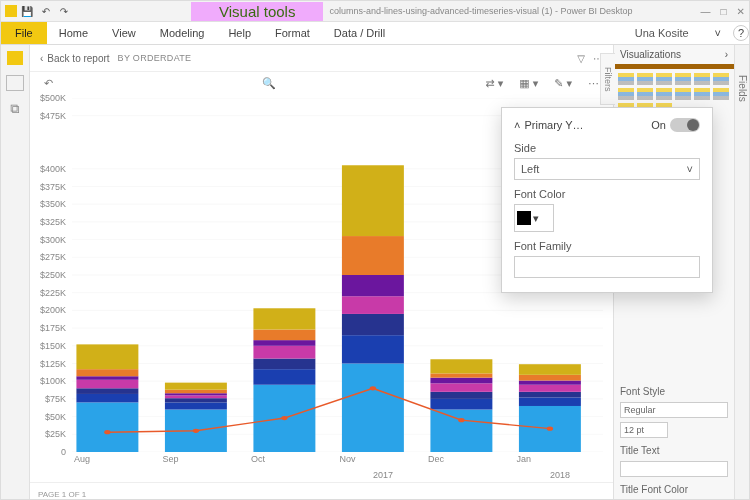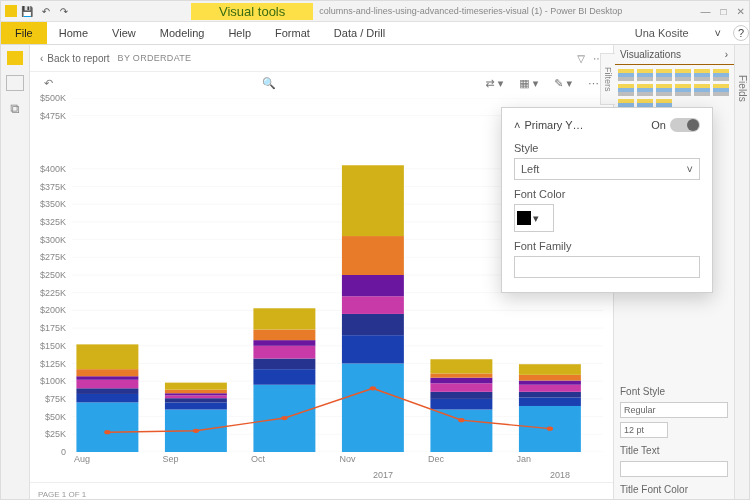--- a/index.html
+++ b/index.html
@@ -1,20 +1,20 @@
 <!DOCTYPE html>
 <html><head>
 <meta charset="utf-8">
 <style>
 html,body{margin:0;padding:0;font-family:"Segoe UI",Arial,sans-serif;font-size:11px;color:#333;background:#fff}
 .app{width:750px;height:500px;position:relative;border:1px solid #dcdcdc;box-sizing:border-box;display:flex;flex-direction:column;overflow:hidden}
 .titlebar{height:20px;background:#f3f3f3;display:flex;align-items:center;padding:0 4px;border-bottom:1px solid #e0e0e0;font-size:10px;color:#666}
 .titlebar .qat{display:flex;gap:4px;align-items:center}
 .qat span{width:14px;height:14px;display:flex;align-items:center;justify-content:center;color:#555}
-.titlebar .vt{margin-left:120px;background:#fde047;color:#3a6b12;padding:1px 28px;font-size:13px}
+.titlebar .vt{margin-left:120px;background:#f0abfc;color:#3a6b12;padding:1px 28px;font-size:15px}
 .titlebar .fname{margin-left:6px;color:#888;font-size:9px;flex:1;overflow:hidden;white-space:nowrap}
 .titlebar .winbtn{display:flex;gap:10px;color:#888;font-size:10px}
 .ribbon{height:22px;display:flex;align-items:center;border-bottom:1px solid #dcdcdc;font-size:11px}
 .ribbon .file{background:#f2c811;color:#222;padding:0 14px;height:100%;display:flex;align-items:center}
 .ribbon .tab{padding:0 12px;height:100%;display:flex;align-items:center;color:#444}
 .ribbon .spacer{flex:1}
 .ribbon .user{padding:0 14px;color:#555}
 .body{flex:1;display:flex;overflow:hidden}
 .leftbar{width:28px;background:#f3f3f3;border-right:1px solid #e0e0e0;display:flex;flex-direction:column;align-items:center;padding-top:6px;gap:10px;color:#888}
 .leftbar .ic{width:16px;height:14px;border:1px solid #bbb}
@@ -27,21 +27,21 @@
 .vtoolbar .tb{padding:1px 4px}
 .chartwrap{flex:1;position:relative;padding:4px 10px 30px 42px}
 .yaxis{position:absolute;left:0;top:4px;bottom:30px;width:40px}
 .ytick{position:absolute;right:4px;font-size:9px;color:#888;transform:translateY(50%)}
 .plot{position:absolute;left:42px;right:10px;top:4px;bottom:30px}
 .xaxis{position:absolute;left:42px;right:10px;bottom:8px;height:20px;display:flex}
 .xt{flex:1;font-size:9px;color:#888;text-align:left;padding-left:2px}
 .xyear{position:absolute;bottom:-6px;font-size:9px;color:#888}
 .footer{height:16px;border-top:1px solid #eee;font-size:8px;color:#999;padding:0 8px;display:flex;align-items:flex-end}
 .rpanel{width:120px;border-left:1px solid #e0e0e0;background:#f7f7f7;display:flex;flex-direction:column;font-size:10px}
-.rpanel .hdr{padding:4px 6px;color:#555;border-bottom:1px solid #a16207;display:flex;align-items:flex-end;justify-content:space-between}
+.rpanel .hdr{padding:4px 6px;color:#555;border-bottom:5px solid #a16207;display:flex;align-items:flex-end;justify-content:space-between}
 .rpanel .gal{padding:4px;display:flex;flex-wrap:wrap;gap:3px}
 .rpanel .gi{width:16px;height:12px;background:linear-gradient(#f2c811 33%,#5b9bd5 33% 66%,#a5a5a5 66%);opacity:.7}
 .rpanel .fld{padding:4px 6px;color:#666}
 .rpanel .inp{border:1px solid #ccc;background:#fff;padding:2px 3px;margin:1px 6px 3px;font-size:9px;color:#666}
 .fields{width:14px;background:#f3f3f3;border-left:1px solid #e0e0e0;display:flex;align-items:flex-start;justify-content:center;padding-top:30px}
 .fields .rot{writing-mode:vertical-rl;font-size:10px;color:#777}
 .popup{position:absolute;right:36px;top:106px;width:186px;background:#fff;border:1px solid #d0d0d0;box-shadow:0 6px 18px rgba(0,0,0,.18);padding:10px 12px 14px;z-index:50;font-size:11px;color:#444}
 .popup .prow{display:flex;align-items:center;justify-content:space-between;margin-bottom:10px}
 .popup .prow .t{display:flex;align-items:center;gap:4px}
 .toggle{width:30px;height:14px;border-radius:7px;background:#ccc;position:relative}
@@ -268,21 +268,21 @@
     <div class="prow">
       <span class="t">
           <span>˄</span> 
           <span>Primary Y…</span>
         </span>
       <span class="t">
           <span>On</span> 
           <span class="toggle"></span>
         </span>
     </div>
-    <label>Style</label>
+    <label>Side</label>
     <div class="sel">
         <span>Left</span>
         <span>˅</span>
       </div>
     <label>Font Color</label>
     <div class="sw">
         <span class="c"></span>
         <span>▾</span>
       </div>
     <label>Font Family</label>

